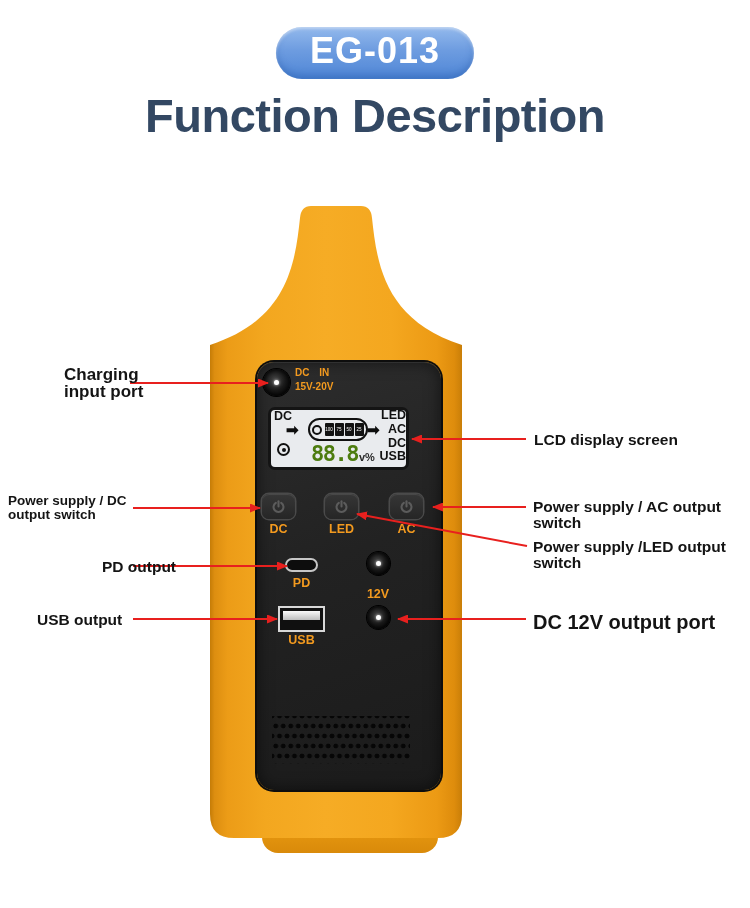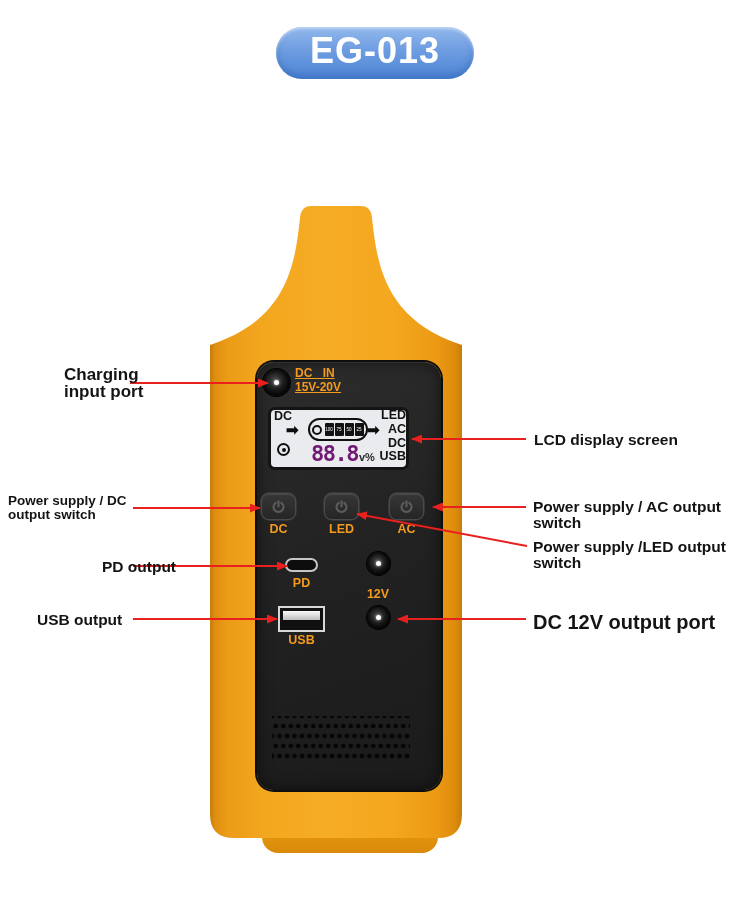--- a/index.html
+++ b/index.html
@@ -26,22 +26,22 @@
   .round-port{position:absolute;border-radius:50%;
          background:radial-gradient(circle at 45% 42%, #474747 0%, #191919 46%, #090909 72%, #262626 100%);
          box-shadow:0 0 0 1px #000, inset 0 0 5px #000;}
   .round-port::after{content:"";position:absolute;left:50%;top:50%;width:5px;height:5px;
          margin:-2.5px 0 0 -2.5px;border-radius:50%;background:#fdfdfd;
          box-shadow:0 0 3px rgba(255,255,255,.8);}
   .port-dcin{left:6px;top:7px;width:27px;height:27px;}
   .port-12v-a{left:110px;top:190px;width:23px;height:23px;}
   .port-12v-b{left:110px;top:244px;width:23px;height:23px;}
 
-  .dcin-text{position:absolute;left:38px;top:4px;font-size:12px;font-weight:bold;
-         color:#f39a1f;line-height:14px;text-decoration:underline;}
+  .dcin-text{position:absolute;left:38px;top:4px;font-size:10px;font-weight:bold;
+         color:#f39a1f;line-height:14px;}
   .dcin-text .l1{word-spacing:7px;}
 
   .lcd{position:absolute;left:11px;top:45px;width:141px;height:63px;box-sizing:border-box;
        background:#e9ebee;border:3px solid #141414;border-radius:7px;color:#111;}
   .lcd-dc{position:absolute;left:3px;top:-1px;font-size:12.5px;font-weight:bold;}
   .lcd-right{position:absolute;right:0;top:-1px;text-align:right;font-size:12.5px;
              font-weight:bold;line-height:13.8px;}
   .lcd-arrow{position:absolute;font-size:15px;font-weight:bold;color:#0d0d0d;line-height:1;}
   .a1{left:15px;top:12px;} .a2{left:96px;top:12px;}
   .battery{position:absolute;left:37px;top:8px;width:60px;height:23px;box-sizing:border-box;
@@ -51,21 +51,21 @@
             margin-right:2px;flex:none;background:#e9ebee;}
   .batt-seg{width:9px;height:13px;background:#121212;margin:0 0.5px;flex:none;
             color:#fff;font-size:4.5px;line-height:13px;text-align:center;
             border-radius:1px;overflow:hidden;}
   .lcd-dot{position:absolute;left:6px;top:33px;width:13px;height:13px;box-sizing:border-box;
            border:2.5px solid #111;border-radius:50%;}
   .lcd-dot::after{content:"";position:absolute;left:50%;top:50%;width:4px;height:4px;
            margin:-2px 0 0 -2px;border-radius:50%;background:#111;}
   .lcd-reading{position:absolute;left:40px;top:31px;white-space:nowrap;}
   .lcd-reading .num{font-family:"DejaVu Sans Mono",monospace;font-size:22px;
-           font-weight:bold;letter-spacing:-1.5px;color:#701a75;}
+           font-weight:bold;letter-spacing:-1.5px;color:#4d7c0f;}
   .lcd-reading .unit{font-size:11px;font-weight:bold;color:#2a2a2a;margin-left:1px;}
 
   .pwr-btn{position:absolute;top:132px;width:33px;height:25px;border-radius:7px;
            background:linear-gradient(180deg,#363636,#262626);
            box-shadow:0 0 0 1.5px #4a4a4a, inset 0 1px 1px rgba(255,255,255,.1);
            display:flex;align-items:center;justify-content:center;}
   .btn-dc{left:5px;} .btn-led{left:68px;} .btn-ac{left:133px;}
   .btn-label{position:absolute;top:160px;width:33px;text-align:center;
              font-size:12.5px;font-weight:bold;color:#f39a1f;}
   .bl-dc{left:5px;} .bl-led{left:68px;} .bl-ac{left:133px;}
@@ -103,20 +103,21 @@
   .co-12v{left:533px;top:611px;font-size:20px;}
 </style>
 </head>
 <body>
 
 <div class="page">
 
   <div class="badge">
     <span>EG-013</span>
   </div>
+  <h1 class="title">Function Description</h1>
 
   <svg class="body-svg" viewBox="190 195 300 670">
     <defs>
       <linearGradient id="bodyGrad" x1="0" y1="0" x2="1" y2="0">
         <stop offset="0" stop-color="#c57c07"></stop>
         <stop offset="0.018" stop-color="#dd8e10"></stop>
         <stop offset="0.07" stop-color="#ec9c17"></stop>
         <stop offset="0.22" stop-color="#f3a71f"></stop>
         <stop offset="0.46" stop-color="#f6ac25"></stop>
         <stop offset="0.72" stop-color="#f4a71f"></stop>

